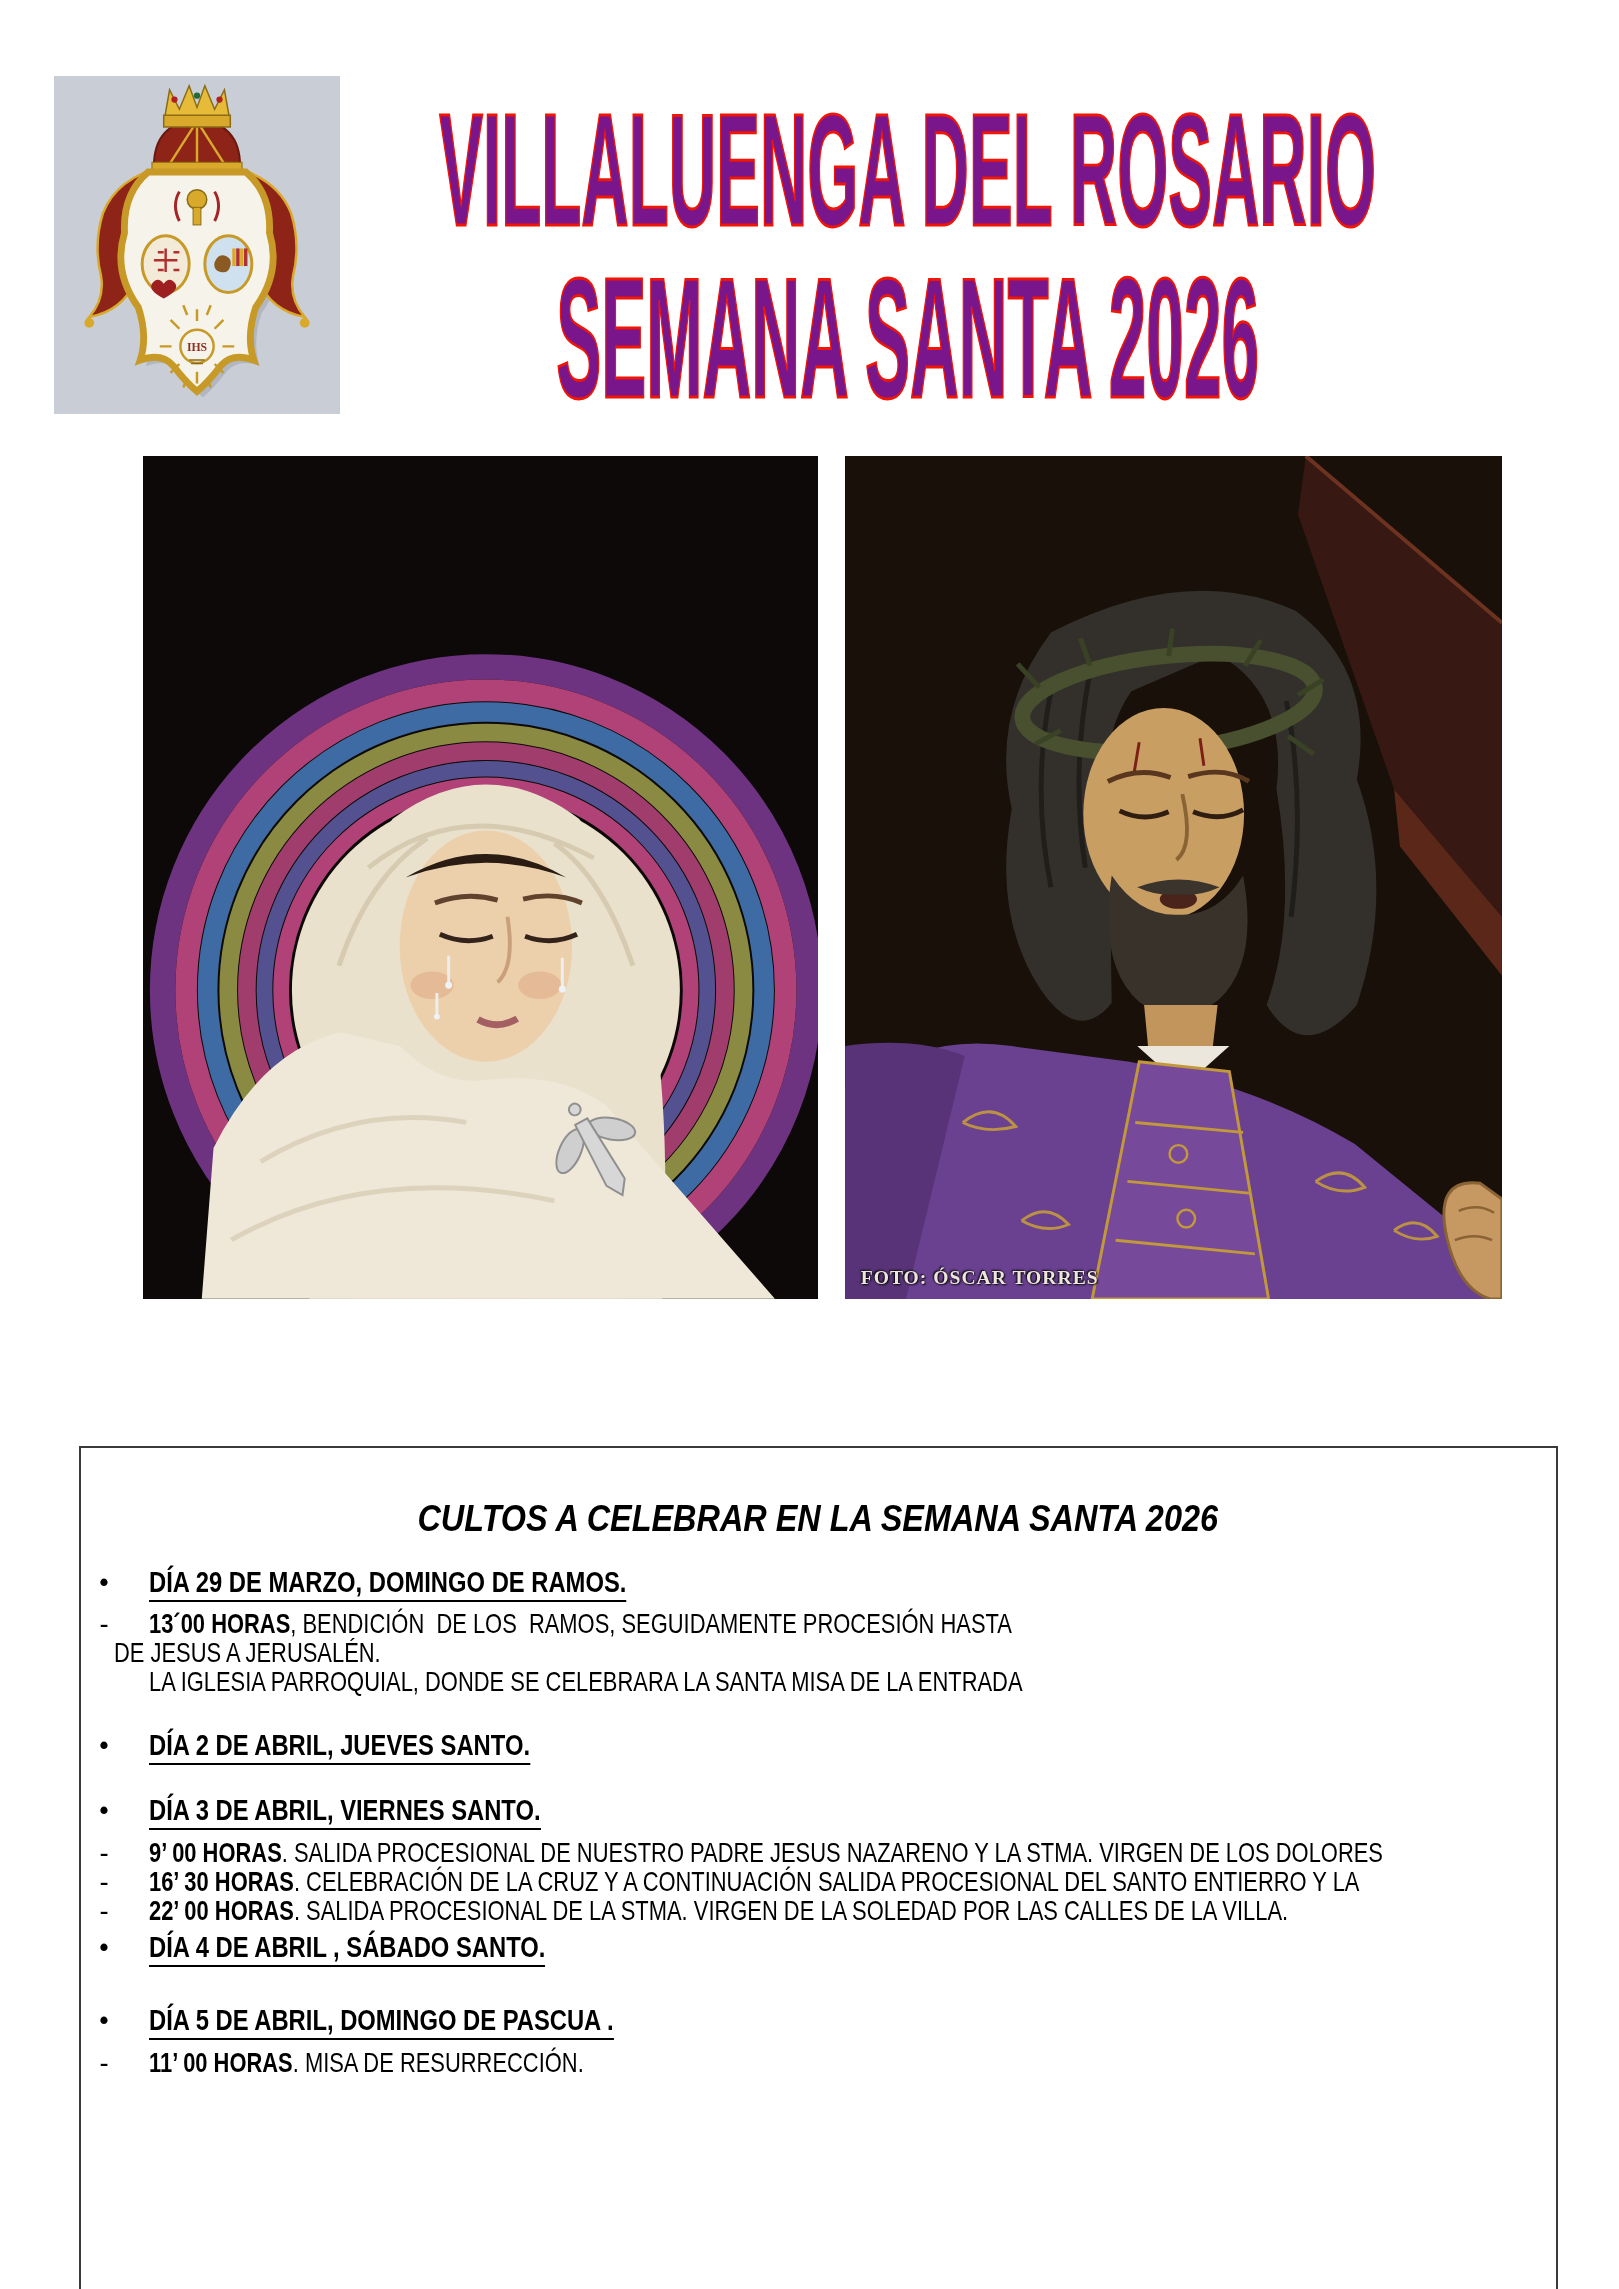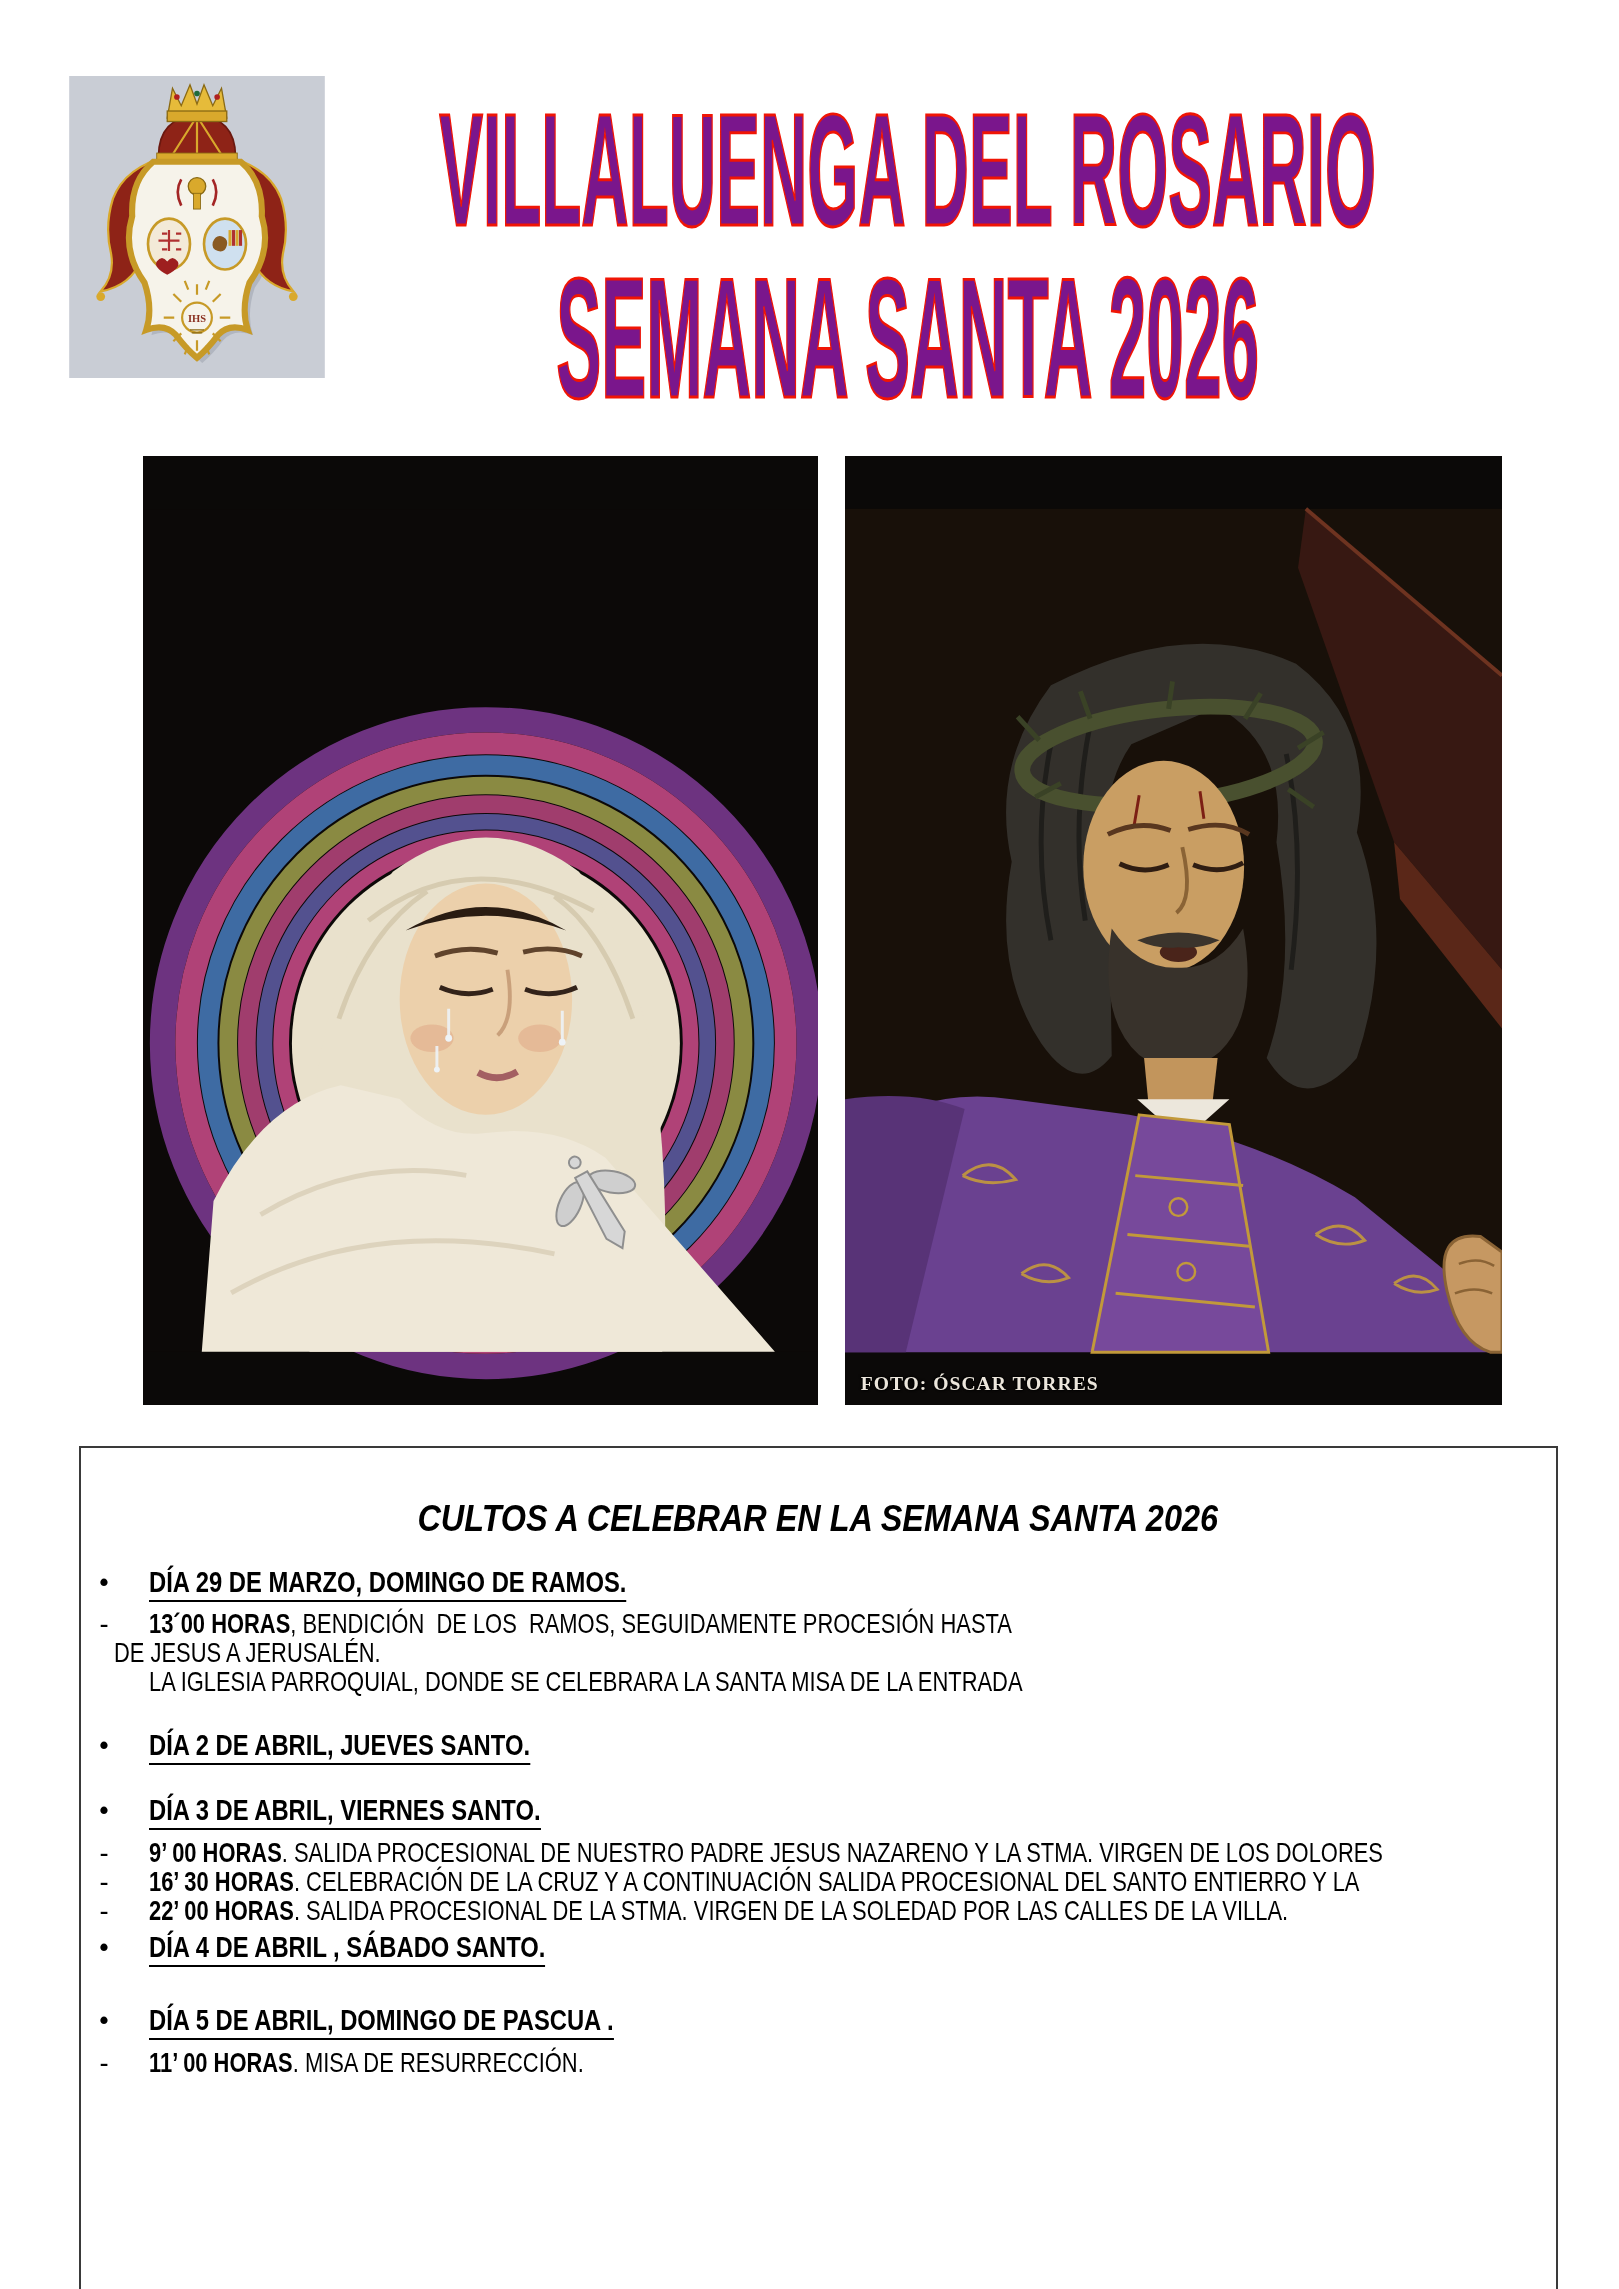--- a/index.html
+++ b/index.html
@@ -1,29 +1,29 @@
 <!DOCTYPE html>
 <html><head>
 <meta charset="utf-8">
 <title>Semana Santa 2026</title>
 <style>
   html,body{margin:0;padding:0;background:#ffffff;}
   .page{position:relative;width:1619px;height:2290px;background:#ffffff;
         font-family:"Liberation Sans",sans-serif;overflow:hidden;}
 
   
-  .crest{position:absolute;left:54px;top:76px;width:286px;height:302px;}
+  .crest{position:absolute;left:54px;top:76px;width:286px;height:338px;}
   .crest svg{display:block;width:100%;height:100%;}
 
   
   .title-svg{position:absolute;left:343px;top:59px;width:1137px;height:372px;}
   .title-svg text{font-family:"Liberation Sans",sans-serif;font-weight:bold;}
 
   
-  .photo{position:absolute;top:456px;height:949px;overflow:hidden;background:#0b0908;}
+  .photo{position:absolute;top:456px;height:843px;overflow:hidden;background:#0b0908;}
   .photo svg{display:block;width:100%;height:100%;}
   .photo-left{left:143px;width:675px;}
   .photo-right{left:845px;width:657px;}
   .credit{position:absolute;left:15.7px;bottom:9.8px;
           font-family:"Liberation Serif",serif;font-weight:bold;font-size:19.6px;
           letter-spacing:1px;color:#ece6dc;
           text-shadow:1px 1px 2px #000,-1px -1px 2px #000;}
 
   
   .box{position:absolute;left:79px;top:1446px;width:1479px;height:875px;

